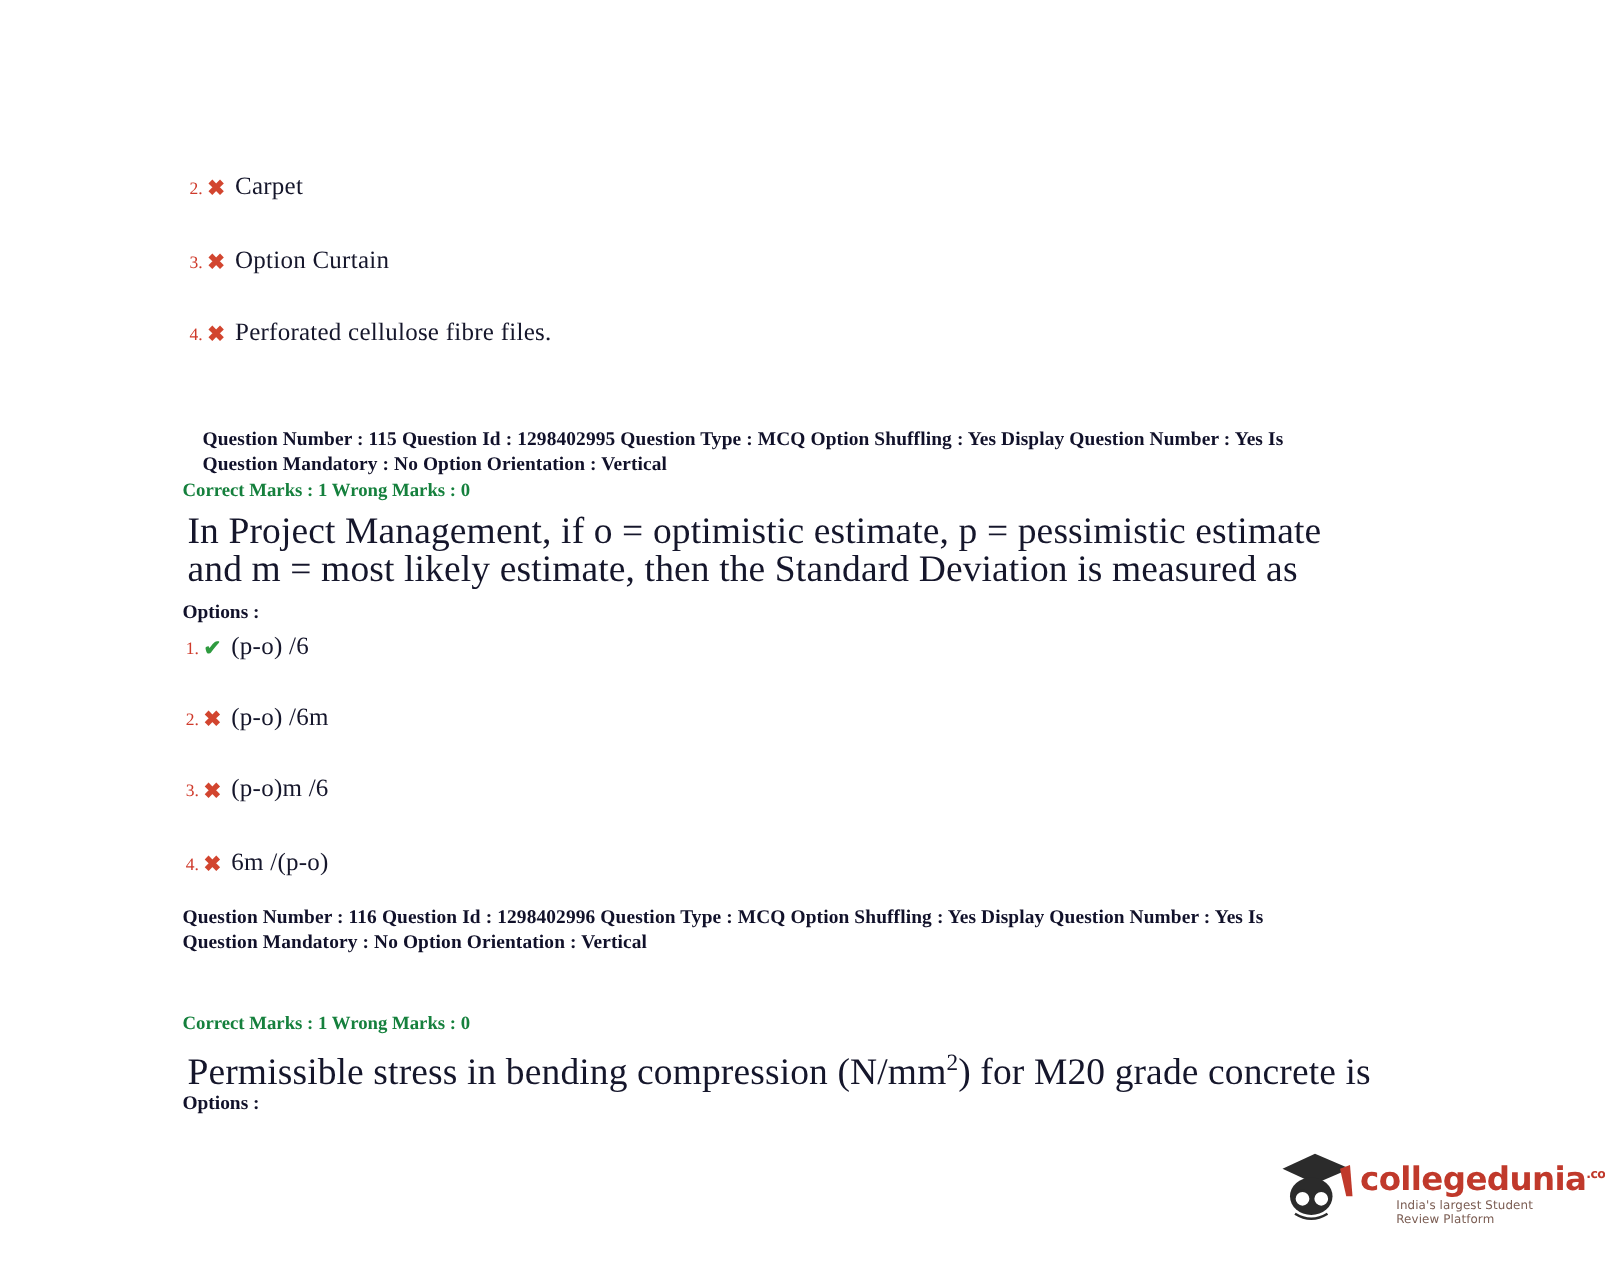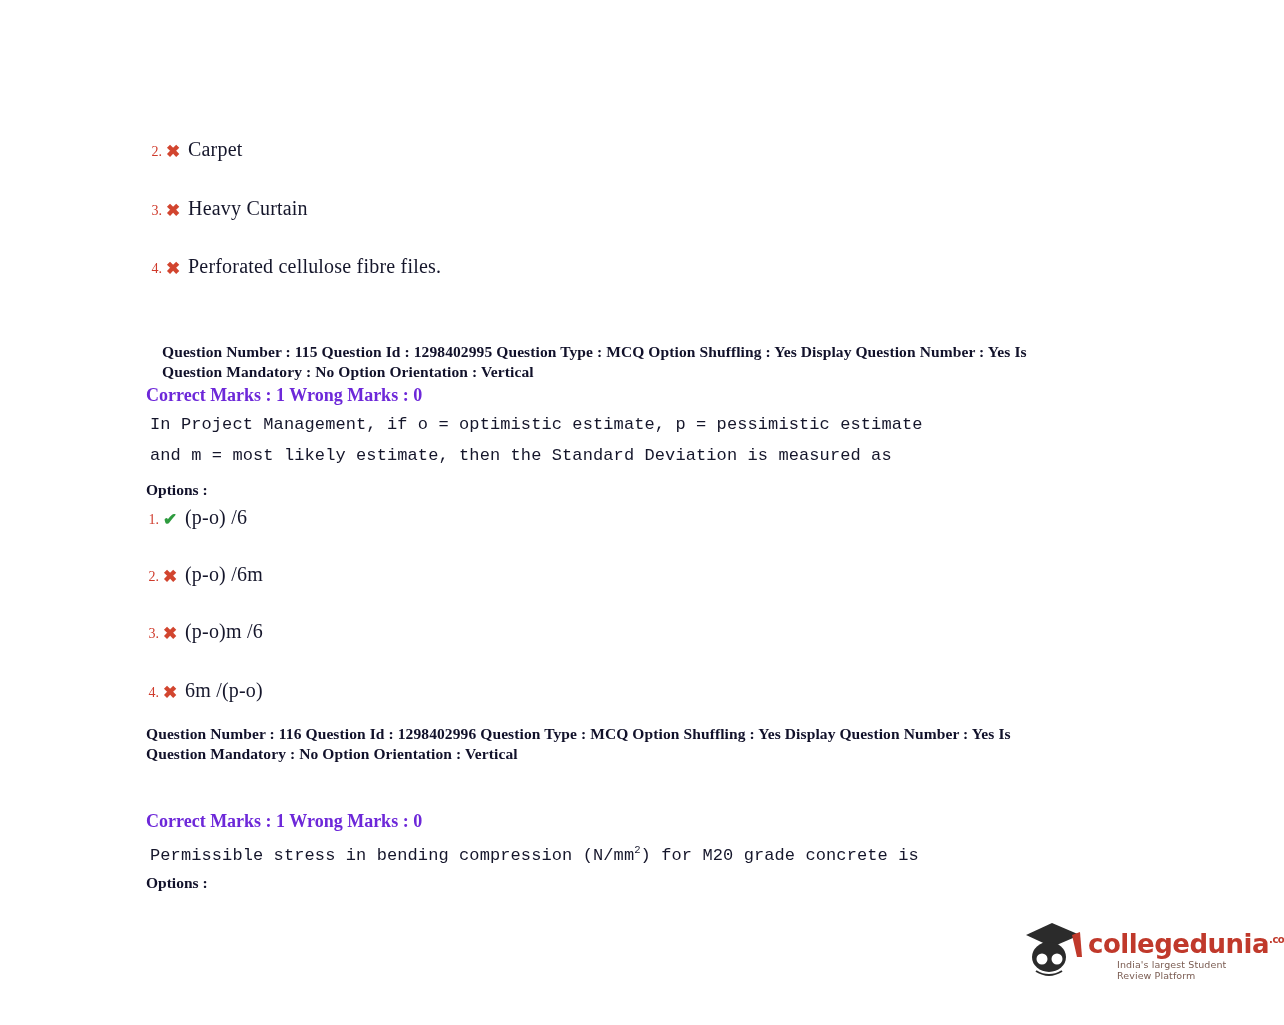--- a/index.html
+++ b/index.html
@@ -63,27 +63,27 @@
     font-size: 15.5px;
     color: #11112a;
     line-height: 20px;
     letter-spacing: 0.1px;
   }
   .meta-line { display: block; }
   .marks {
     position: absolute;
     font-family: "Liberation Serif", serif;
     font-weight: bold;
-    font-size: 18px;
-    color: #6d28d9;
+    font-size: 15px;
+    color: #15803d;
   }
   .qtext {
     position: absolute;
-    font-family: Liberation Mono, monospace;
-    font-size: 17px;
+    font-family: Liberation Serif, serif;
+    font-size: 30px;
     color: #15162b;
     line-height: 31px;
     letter-spacing: 0.1px;
   }
   .options-label {
     position: absolute;
     font-family: "Liberation Serif", serif;
     font-weight: bold;
     font-size: 15.5px;
     color: #11112a;
@@ -131,21 +131,21 @@
 
   <div class="option-row" style="left:146px; top:138px;">
     <span class="opt-num">2.</span>
     <span class="opt-mark mark-wrong">✖</span>
     <span class="opt-text">Carpet</span>
   </div>
 
   <div class="option-row" style="left:146px; top:197px;">
     <span class="opt-num">3.</span>
     <span class="opt-mark mark-wrong">✖</span>
-    <span class="opt-text">Heavy Curtain</span>
+    <span class="opt-text">Option Curtain</span>
   </div>
 
   <div class="option-row" style="left:146px; top:255px;">
     <span class="opt-num">4.</span>
     <span class="opt-mark mark-wrong">✖</span>
     <span class="opt-text">Perforated cellulose fibre files.</span>
   </div>
 
   <div class="meta" style="left:162px; top:342px; width:970px;">
     <span class="meta-line">Question Number : 115 Question Id : 1298402995 Question Type : MCQ Option Shuffling : Yes Display Question Number : Yes Is</span>

